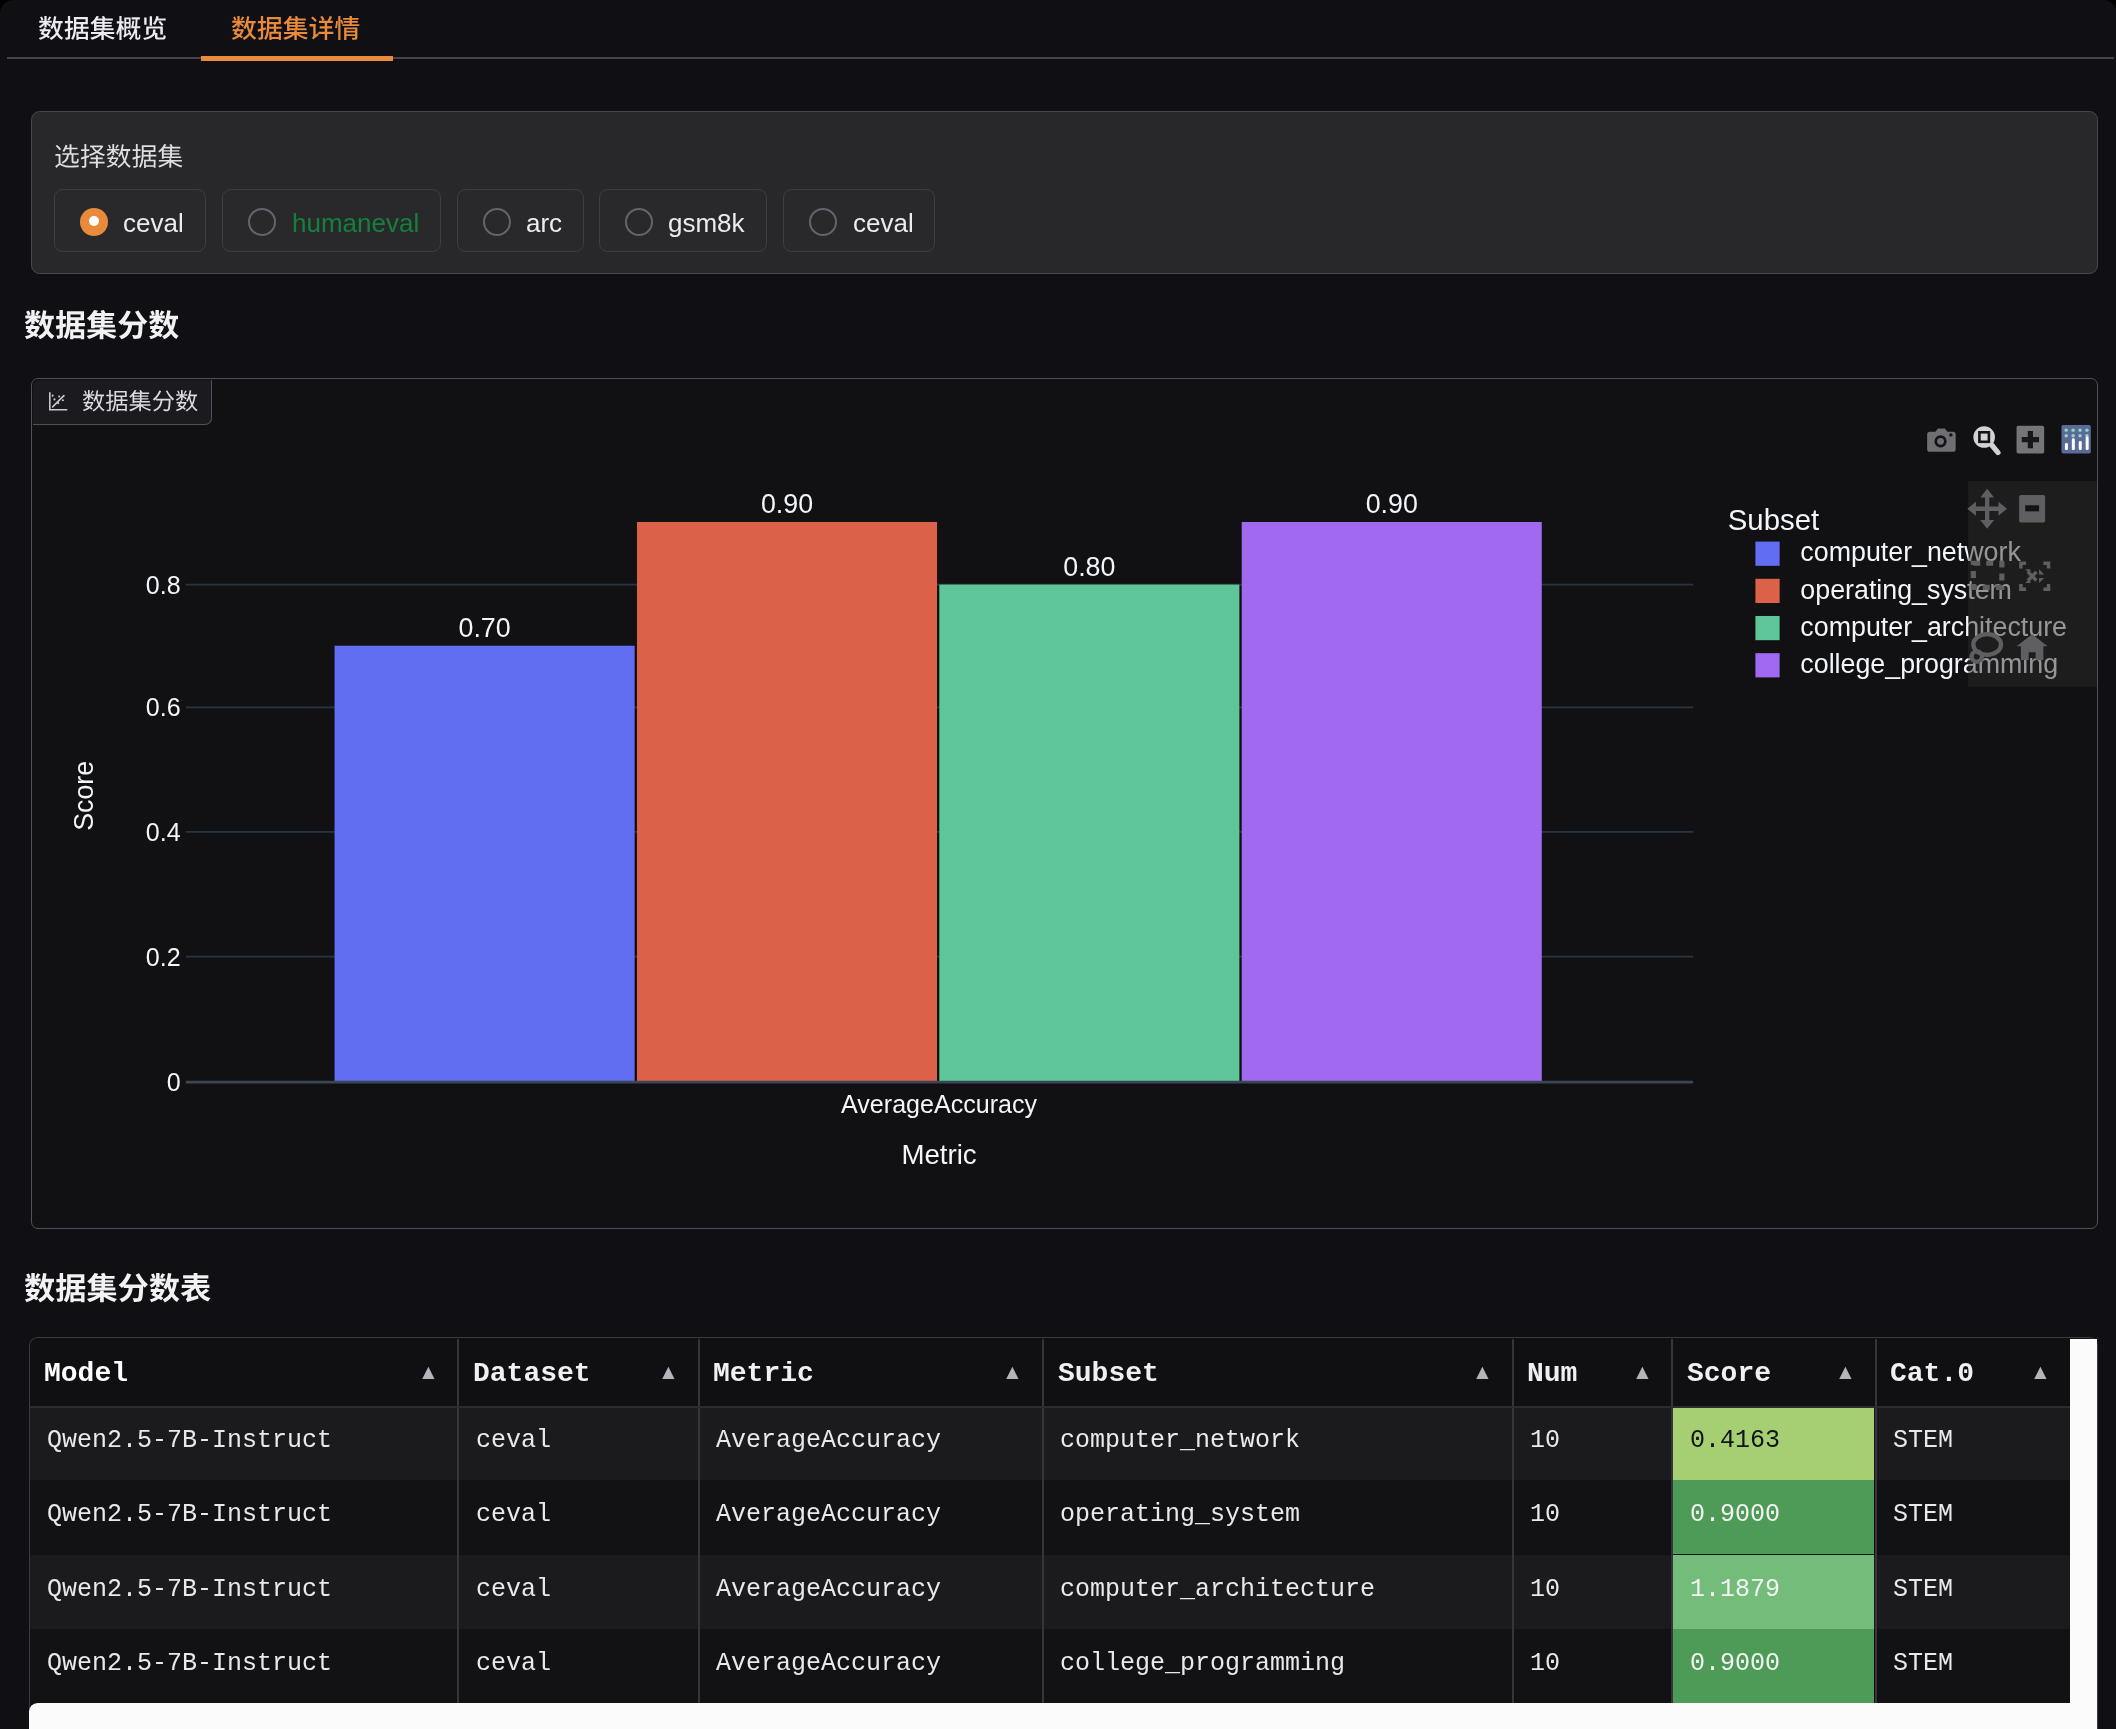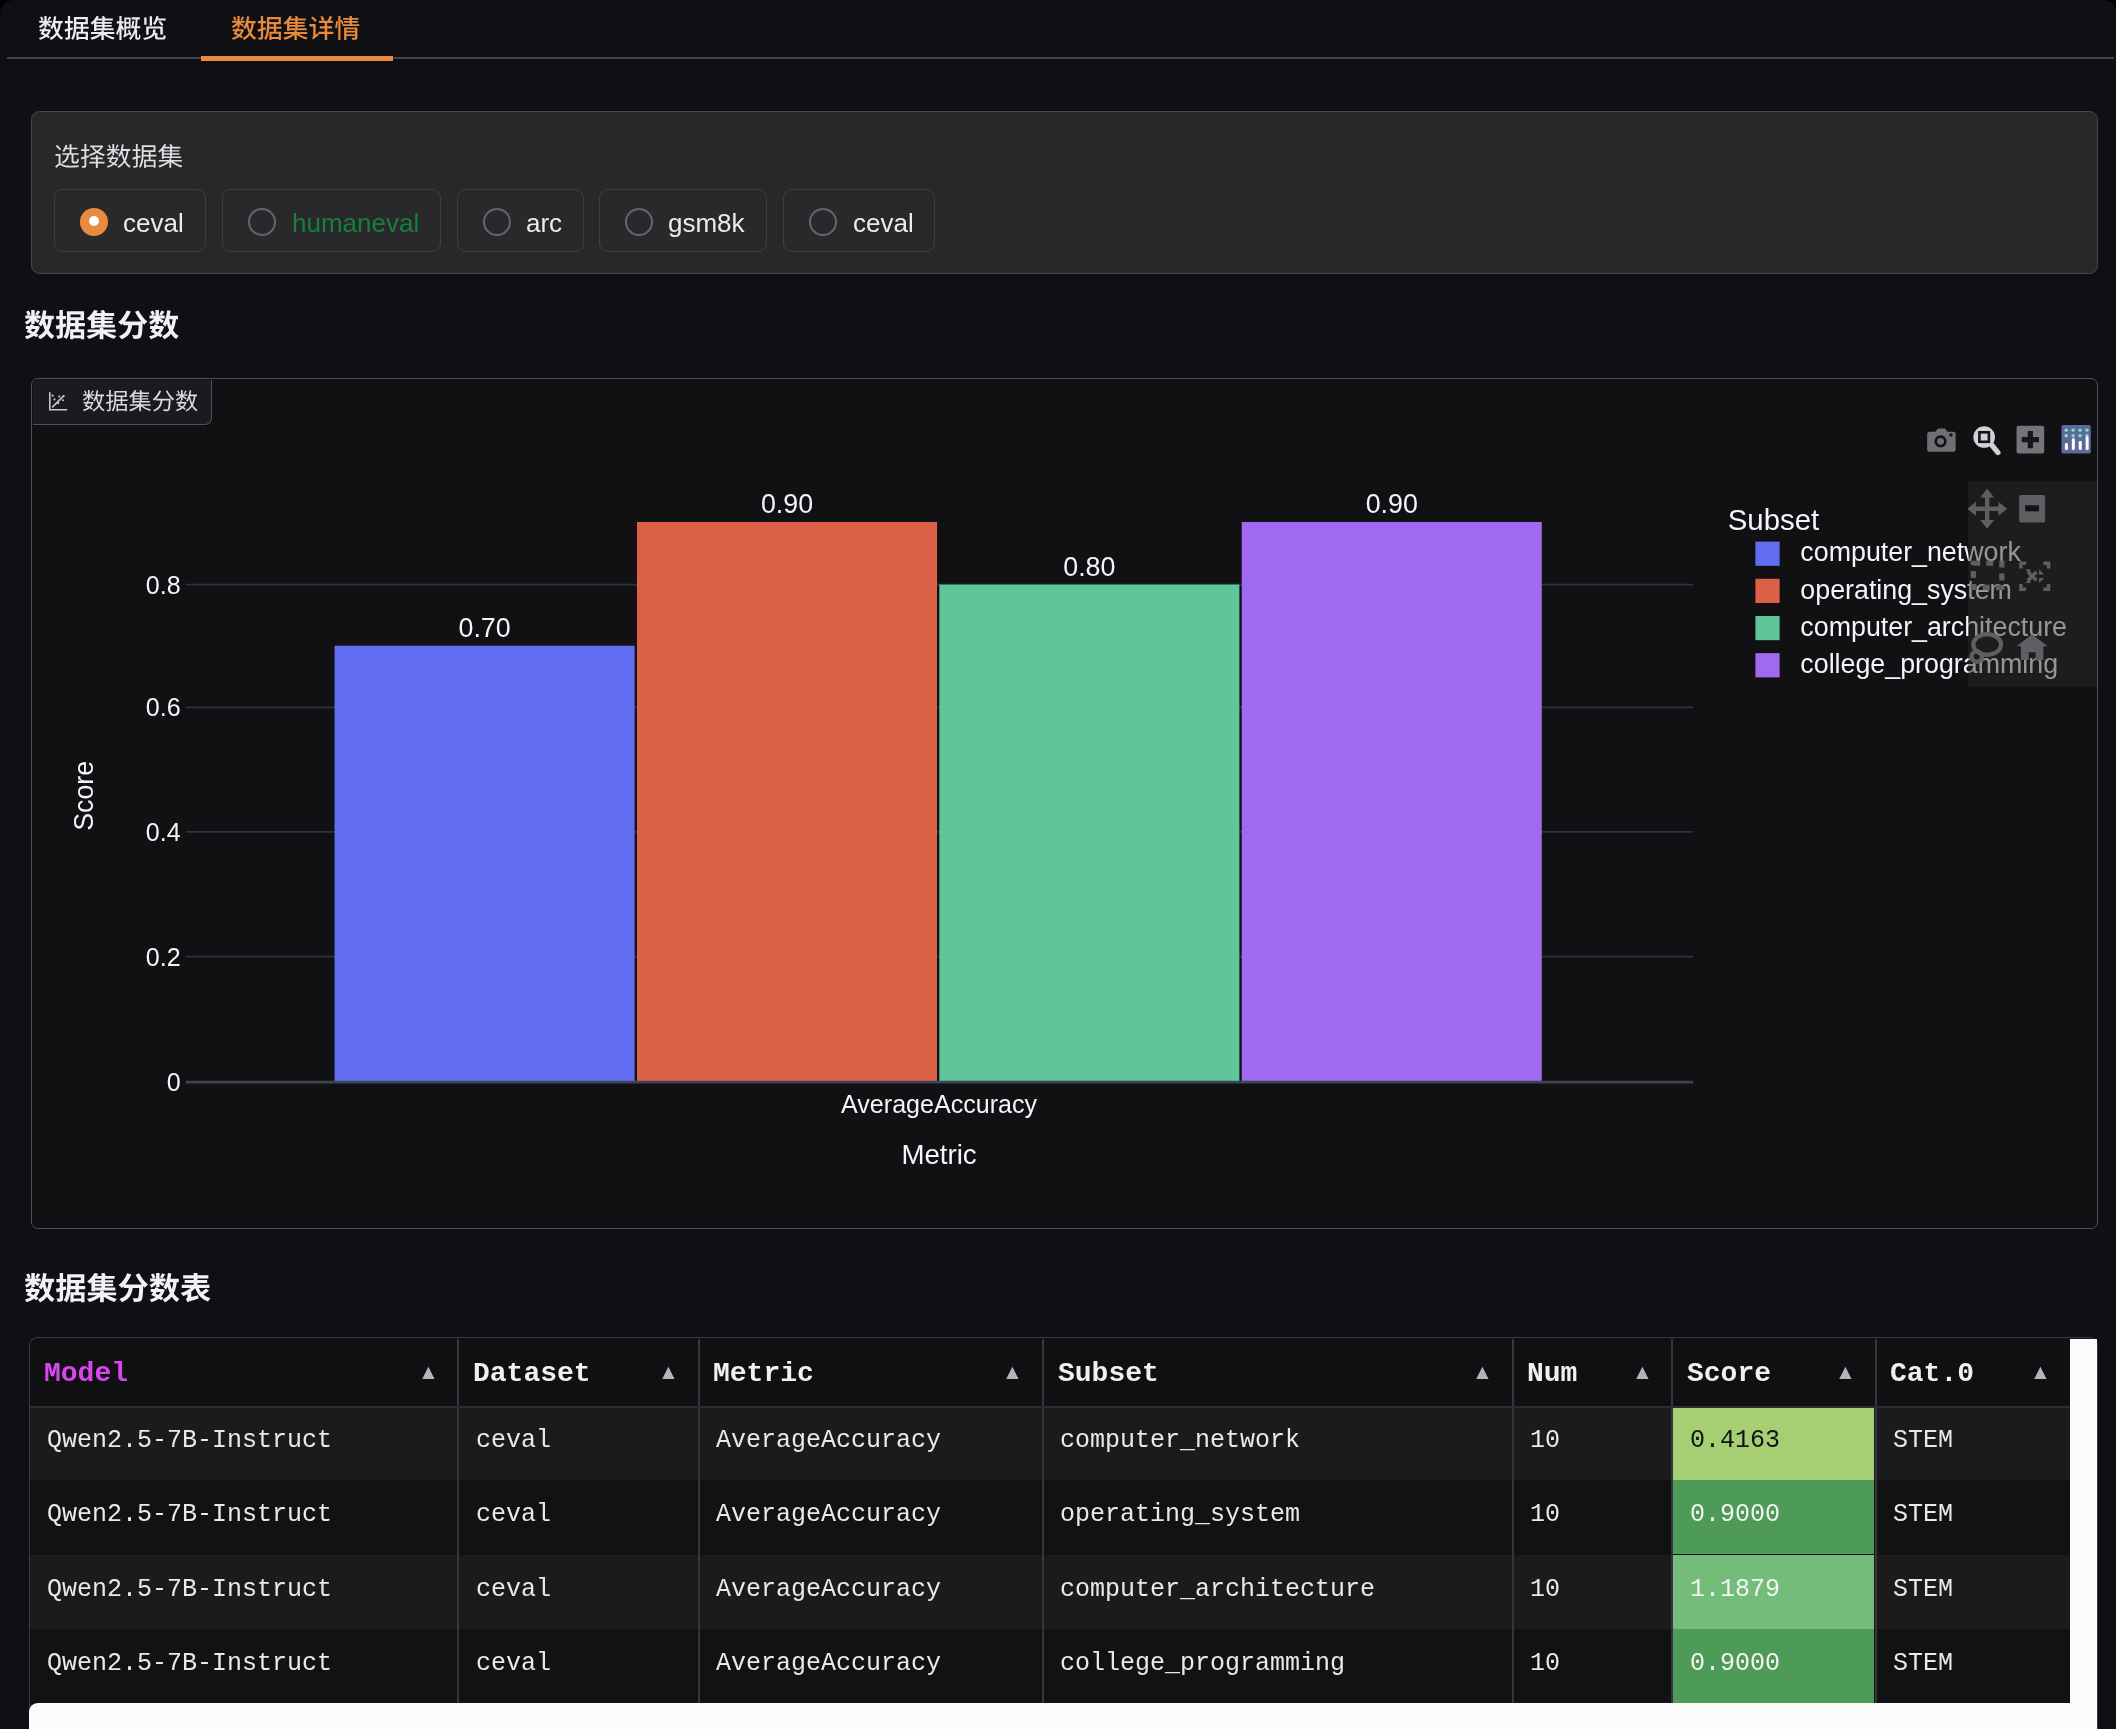--- a/index.html
+++ b/index.html
@@ -181,21 +181,21 @@
     <div class="abs" style="left:1671px;top:1480px;width:203px;height:74px;background:#4e9b58"></div>
     <div class="abs" style="left:1671px;top:1555px;width:203px;height:74px;background:#74bc7a"></div>
     <div class="abs" style="left:1671px;top:1629px;width:203px;height:74px;background:#4e9b58"></div>
     <div class="abs" style="left:457px;top:1339px;width:1.7px;height:365px;background:#35353b"></div>
     <div class="abs" style="left:698px;top:1339px;width:1.7px;height:365px;background:#35353b"></div>
     <div class="abs" style="left:1042px;top:1339px;width:1.7px;height:365px;background:#35353b"></div>
     <div class="abs" style="left:1512px;top:1339px;width:1.7px;height:365px;background:#35353b"></div>
     <div class="abs" style="left:1671px;top:1339px;width:1.7px;height:365px;background:#35353b"></div>
     <div class="abs" style="left:1875px;top:1339px;width:1.7px;height:365px;background:#35353b"></div>
     <div class="abs" style="left:30px;top:1406px;width:2061px;height:1.7px;background:#2c2c31"></div>
-    <div class="abs mono" style="left:44px;top:1358px;font-size:28px;font-weight:bold;color:#d946ef">Model</div>
+    <div class="abs mono" style="left:44px;top:1358px;font-size:28px;font-weight:bold;color:#ffffff">Model</div>
     <div class="abs" style="left:418px;top:1360px;font-size:21px;color:#b4b4ba">▲</div>
     <div class="abs mono" style="left:473px;top:1358px;font-size:28px;font-weight:bold;color:#f0f0f3">Dataset</div>
     <div class="abs" style="left:658px;top:1360px;font-size:21px;color:#b4b4ba">▲</div>
     <div class="abs mono" style="left:713px;top:1358px;font-size:28px;font-weight:bold;color:#f0f0f3">Metric</div>
     <div class="abs" style="left:1002px;top:1360px;font-size:21px;color:#b4b4ba">▲</div>
     <div class="abs mono" style="left:1058px;top:1358px;font-size:28px;font-weight:bold;color:#f0f0f3">Subset</div>
     <div class="abs" style="left:1472px;top:1360px;font-size:21px;color:#b4b4ba">▲</div>
     <div class="abs mono" style="left:1527px;top:1358px;font-size:28px;font-weight:bold;color:#f0f0f3">Num</div>
     <div class="abs" style="left:1632px;top:1360px;font-size:21px;color:#b4b4ba">▲</div>
     <div class="abs mono" style="left:1687px;top:1358px;font-size:28px;font-weight:bold;color:#f0f0f3">Score</div>

